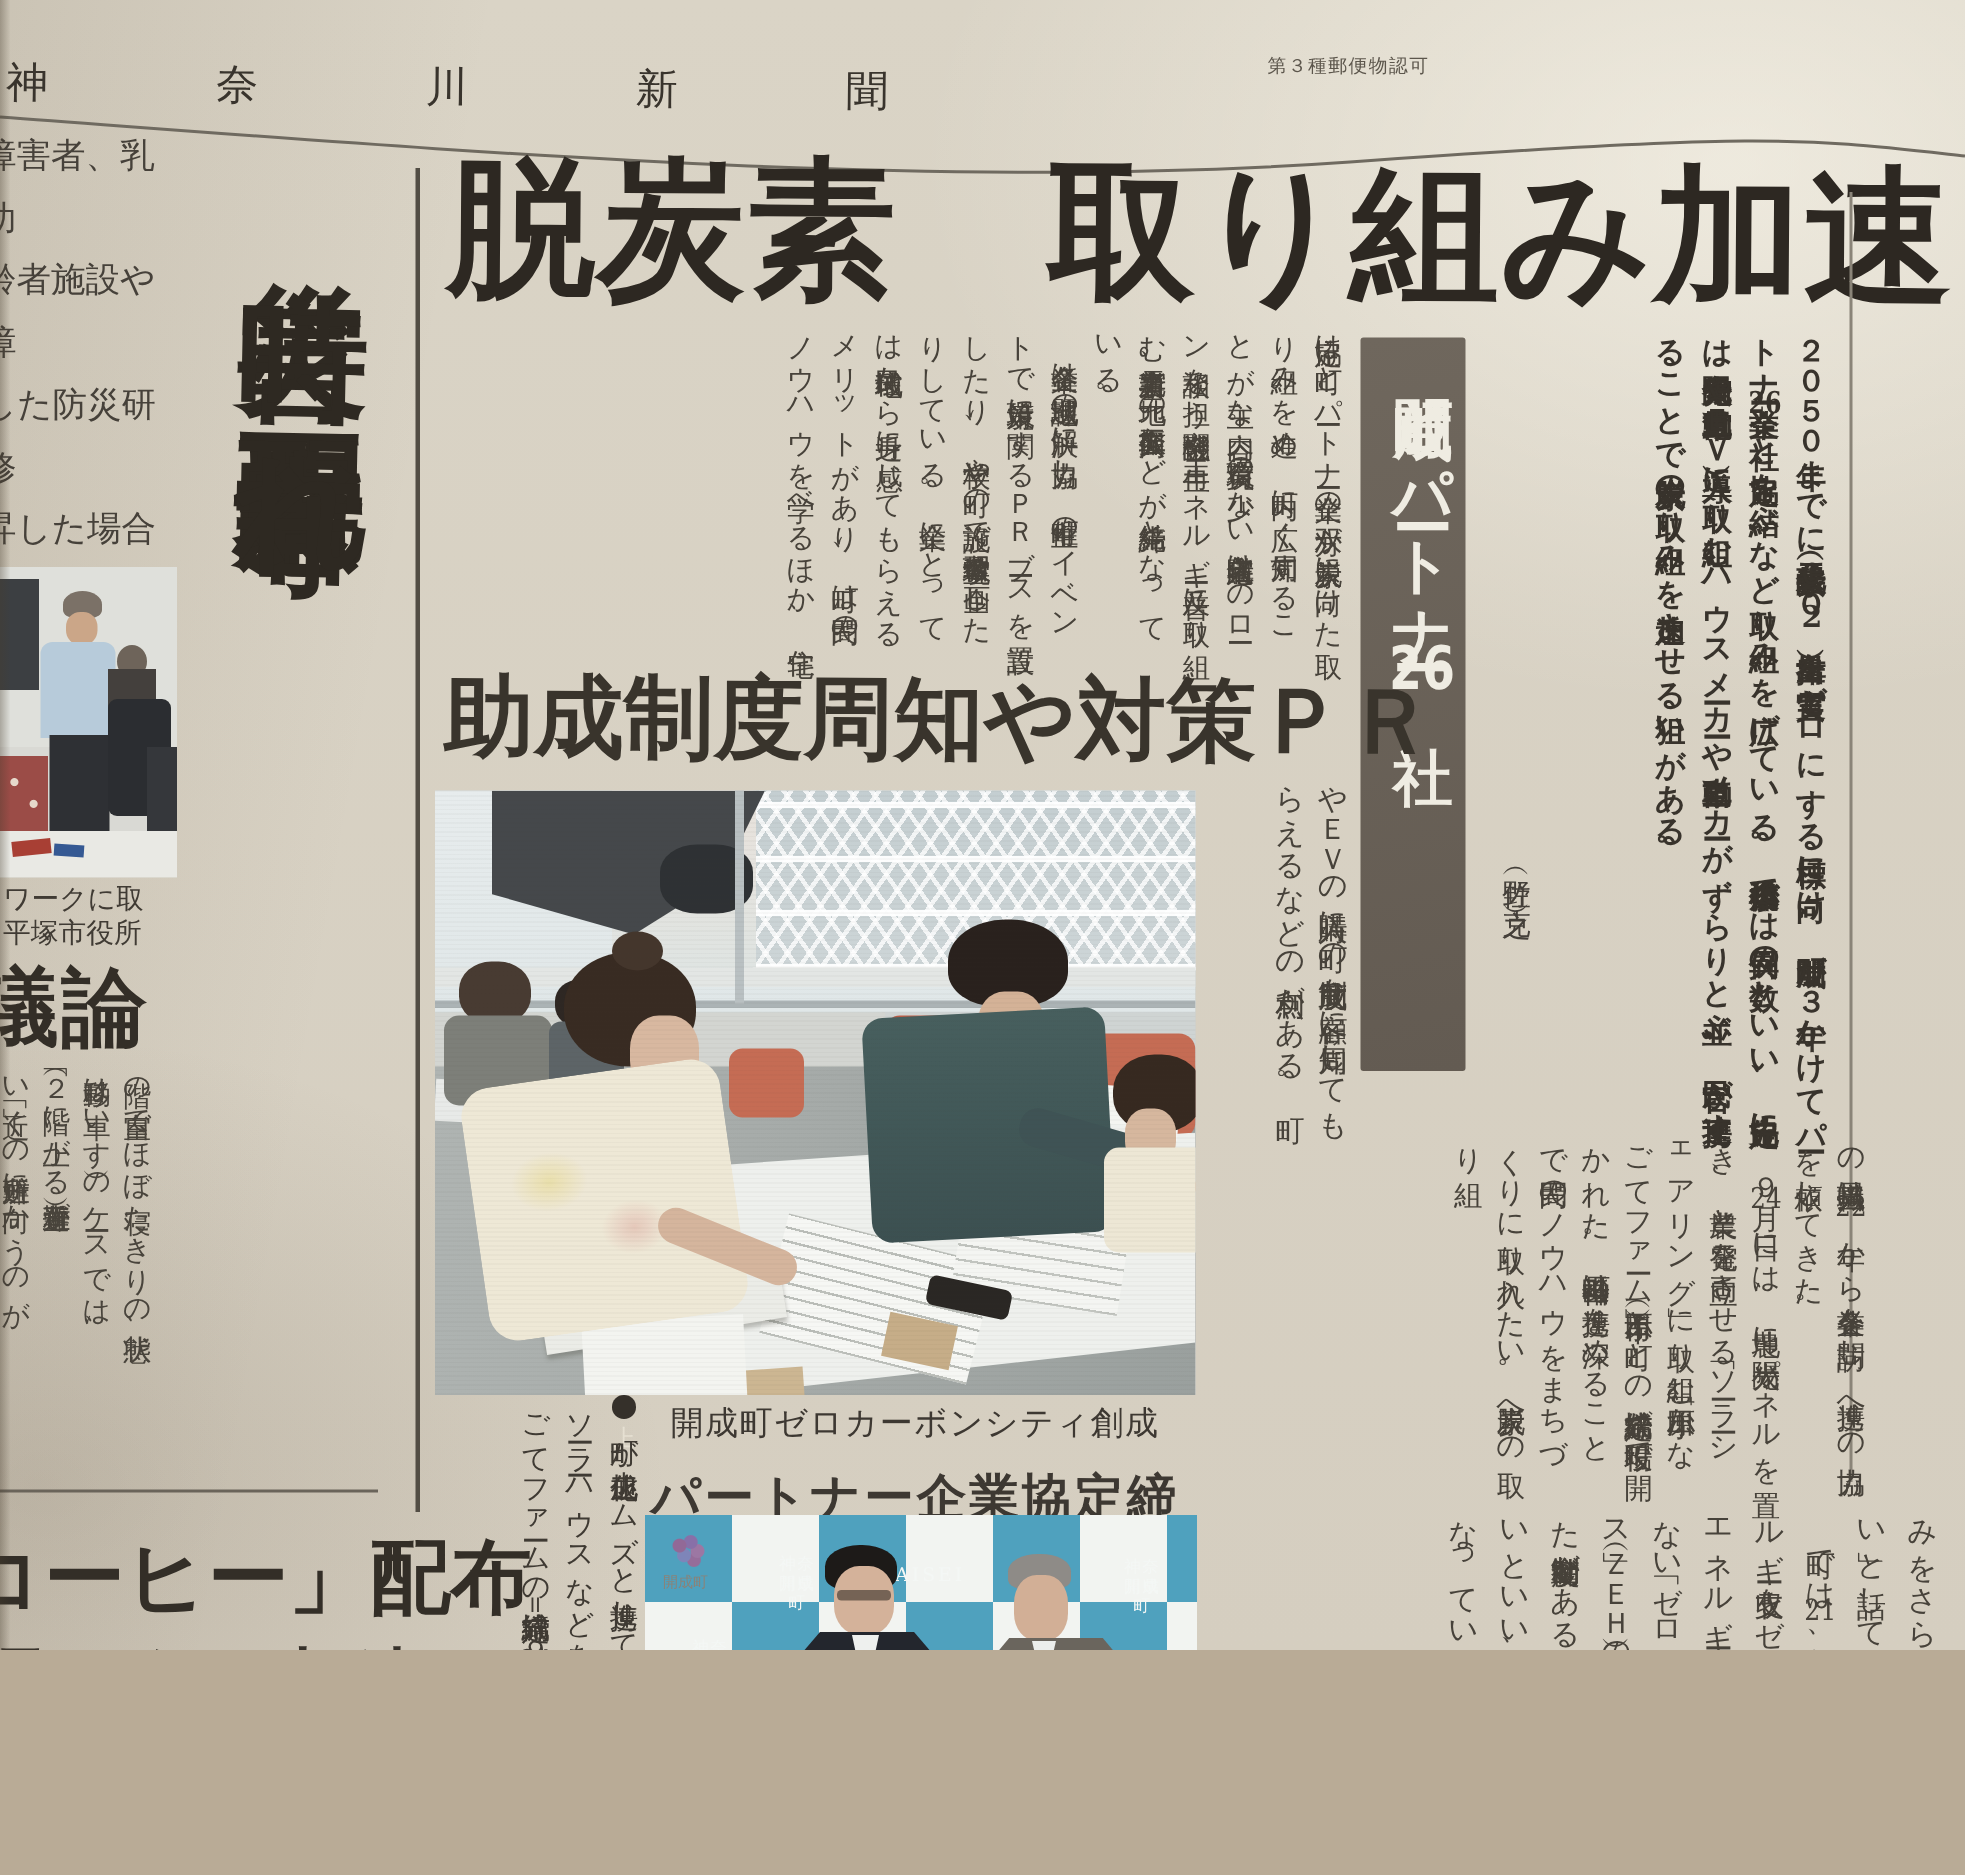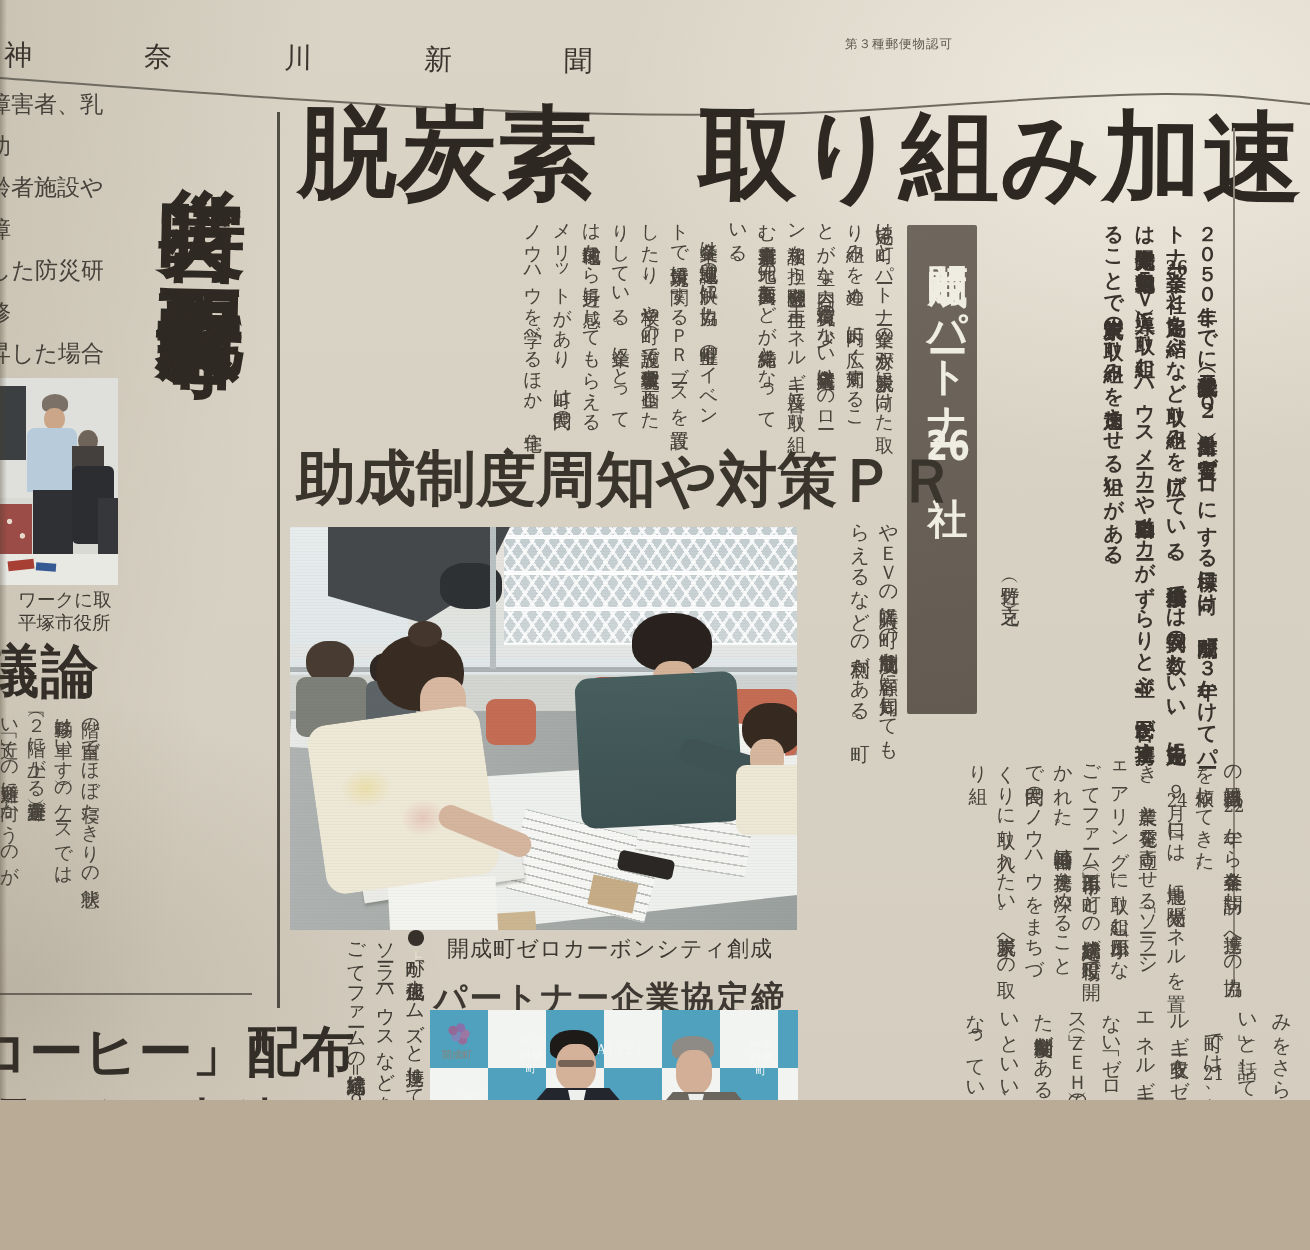--- a/index.html
+++ b/index.html
@@ -59,21 +59,21 @@
     <div style="left:78px;top:52px;width:20px;height:22px;background:#6f6458;border-radius:50%;"></div>
     <div style="left:72px;top:68px;width:32px;height:32px;background:#44403c;"></div>
     <div style="left:72px;top:88px;width:42px;height:78px;background:#2b2d31;border-radius:6px;"></div>
     <div style="left:98px;top:120px;width:20px;height:62px;background:#35373b;"></div>
     <div style="left:0;top:126px;width:32px;height:58px;background:radial-gradient(3px 3px at 30% 30%,#e8d9c9 80%,transparent),radial-gradient(3px 3px at 70% 55%,#e8d9c9 80%,transparent),#a34a44;"></div>
     <div style="left:0;top:176px;width:118px;height:31px;background:#e9e9e3;"></div>
     <div style="left:8px;top:182px;width:26px;height:10px;background:#b33c30;transform:rotate(-6deg);"></div>
     <div style="left:36px;top:185px;width:20px;height:8px;background:#31599b;transform:rotate(4deg);"></div>
   </div>
 
-  <div class="abs goth pre" style="left:2px;top:588px;font-size:18.5px;line-height:23px;color:#403b34;padding-left:16px;">ワークに取
+  <div class="abs goth pre" style="left:2px;top:588px;font-size:18.5px;line-height:23px;color:#403b34;">ワークに取
 平塚市役所</div>
 
   <div class="abs serif" style="left:-18px;top:634px;font-size:57px;font-weight:700;color:#332e27;letter-spacing:2px;">議論</div>
 
   <div class="abs serif v pre" style="left:-6px;top:706px;width:110px;height:302px;font-size:18.5px;line-height:27px;color:#49443c;">階の自室でほぼ寝たきりの状態、
 移動は車いす）のケースでは、
 「（２階に上がる）垂直避難が
 い」「近くの避難所に向かうのが</div>
 
   <div class="abs rule" style="left:0;top:993px;width:252px;height:2px;"></div>

